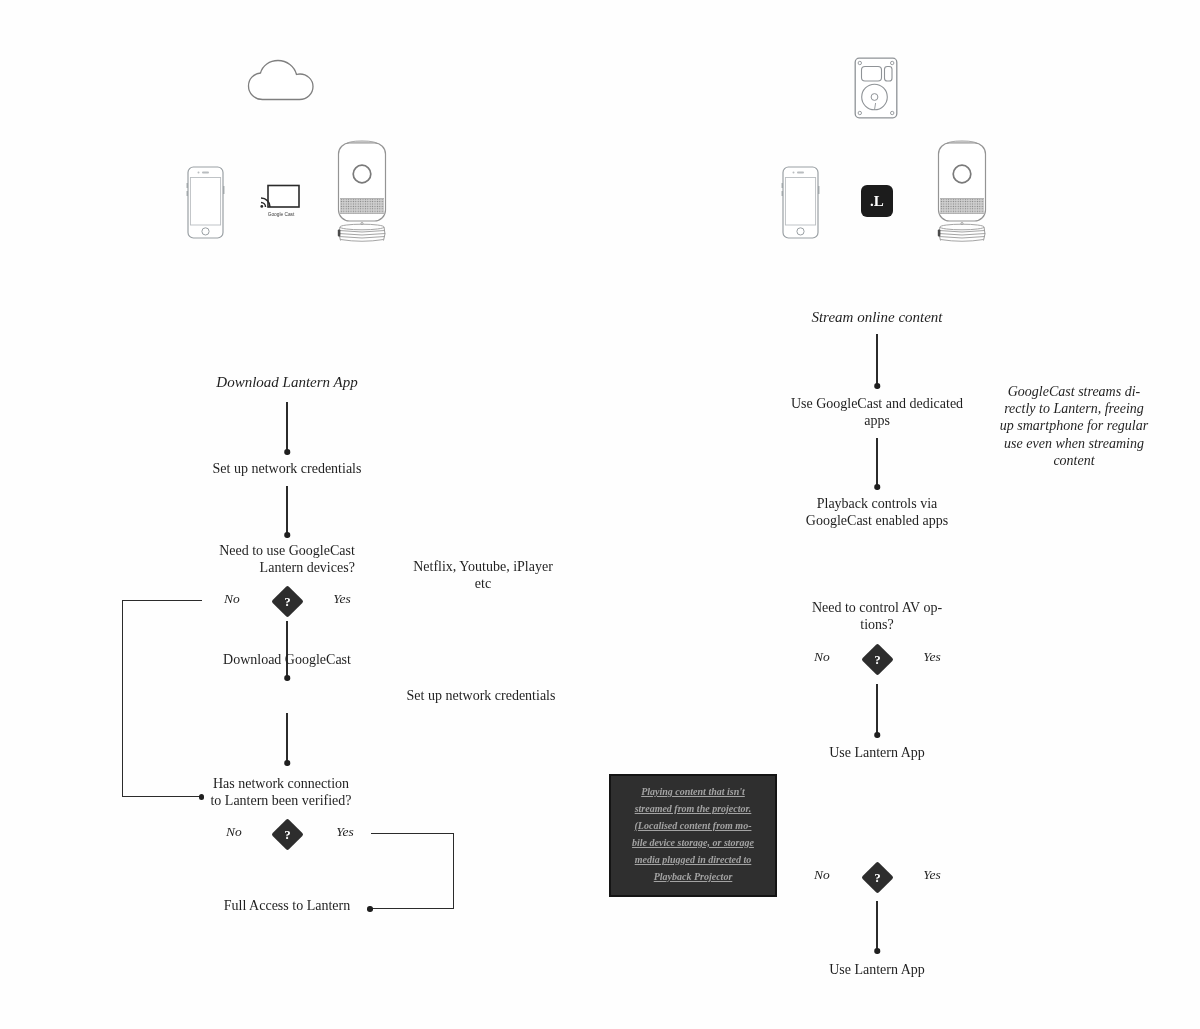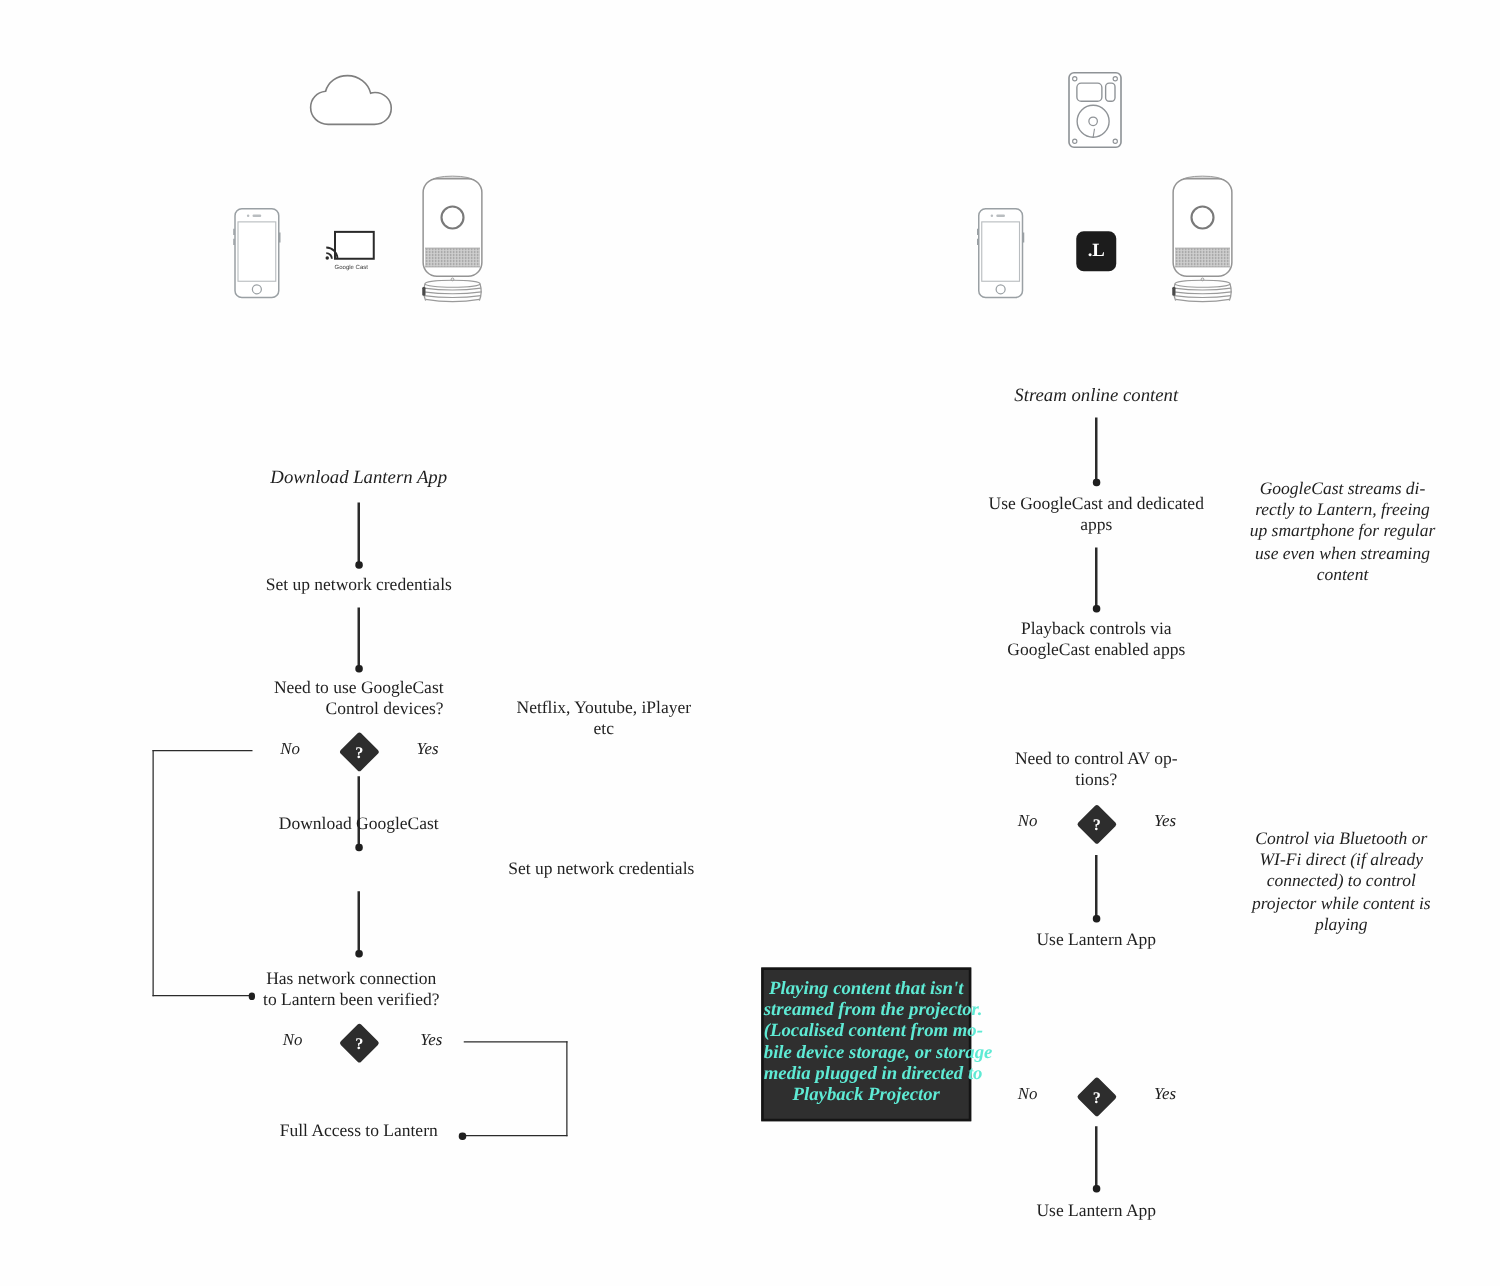--- a/index.html
+++ b/index.html
@@ -19,21 +19,21 @@
   .diamond{position:absolute;width:23px;height:23px;background:#2d2d2d;transform:rotate(45deg);border-radius:2px;}
   .diamond span{position:absolute;inset:0;display:flex;align-items:center;justify-content:center;
     transform:rotate(-45deg);color:#ffffff;font-weight:bold;font-size:13px;}
   .loop{position:absolute;border:0 solid #2b2b2b;}
   #loop-no{border-top-width:1.3px;border-left-width:1.3px;border-bottom-width:1.3px;}
   #loop-no::after{content:"";position:absolute;right:-2px;bottom:-3.5px;width:5.5px;height:5.5px;border-radius:50%;background:#1f1f1f;}
   #loop-yes{border-top-width:1.3px;border-right-width:1.3px;border-bottom-width:1.3px;}
   #loop-yes::after{content:"";position:absolute;left:-4px;bottom:-3.5px;width:5.5px;height:5.5px;border-radius:50%;background:#1f1f1f;}
   .callout{position:absolute;left:609px;top:774px;width:168px;height:123px;background:#2f2f2f;
     border:2px solid #141414;box-sizing:border-box;text-align:center;padding-top:7px;}
-  .callout div{color:#5eead4;font-style:italic;font-weight:bold;font-size:15px;line-height:17px;white-space:nowrap;}
+  .callout div{color:#a3a3a3;font-style:italic;font-weight:bold;font-size:10px;line-height:17px;white-space:nowrap;text-decoration:underline;}
   .appicon{position:absolute;left:861px;top:185px;width:32px;height:32px;background:#1c1c1c;border-radius:6px;
     display:flex;align-items:center;justify-content:center;color:#fff;font-weight:bold;font-size:15px;}
   svg{position:absolute;overflow:visible;}
   .cast-label{font-size:4.8px;fill:#3a3a3a;font-family:"Liberation Sans",sans-serif;}
 </style>
 </head>
 <body>
 
 <div id="canvas">
 
@@ -137,21 +137,21 @@
   <div class="vline" style="left:286.4px;top:402px;height:50px;"></div>
 
   <div class="tblock" style="left:287px;top:461px;">
     <div class="body-line">Set up network credentials</div>
   </div>
 
   <div class="vline" style="left:286.4px;top:486px;height:49px;"></div>
 
   <div class="tblock" style="left:287px;top:543px;text-align:right;">
     <div class="body-line">Need to use GoogleCast</div>
-    <div class="body-line">Control devices?</div>
+    <div class="body-line">Lantern devices?</div>
   </div>
 
   <div class="tblock" style="left:483px;top:559px;">
     <div class="body-line">Netflix, Youtube, iPlayer</div>
     <div class="body-line">etc</div>
   </div>
 
   <div class="noyes" style="left:232px;top:591px;">No</div>
   <div class="diamond" style="left:275.5px;top:589.5px;">
     <span>?</span>
@@ -219,27 +219,20 @@
     <div class="body-line">Need to control AV op-</div>
     <div class="body-line">tions?</div>
   </div>
 
   <div class="noyes" style="left:822px;top:649px;">No</div>
   <div class="diamond" style="left:865.5px;top:647.5px;">
     <span>?</span>
   </div>
   <div class="noyes" style="left:932px;top:649px;">Yes</div>
 
-  <div class="tblock" style="left:1073px;top:663px;">
-    <div class="note-line">Control via Bluetooth or</div>
-    <div class="note-line">WI-Fi direct (if already</div>
-    <div class="note-line">connected) to control</div>
-    <div class="note-line">projector while content is</div>
-    <div class="note-line">playing</div>
-  </div>
 
   <div class="vline" style="left:876.4px;top:684px;height:51px;"></div>
 
   <div class="tblock" style="left:877px;top:745px;">
     <div class="body-line">Use Lantern App</div>
   </div>
 
   <div class="callout">
     <div>Playing content that isn't</div>
     <div>streamed from the projector.</div>

